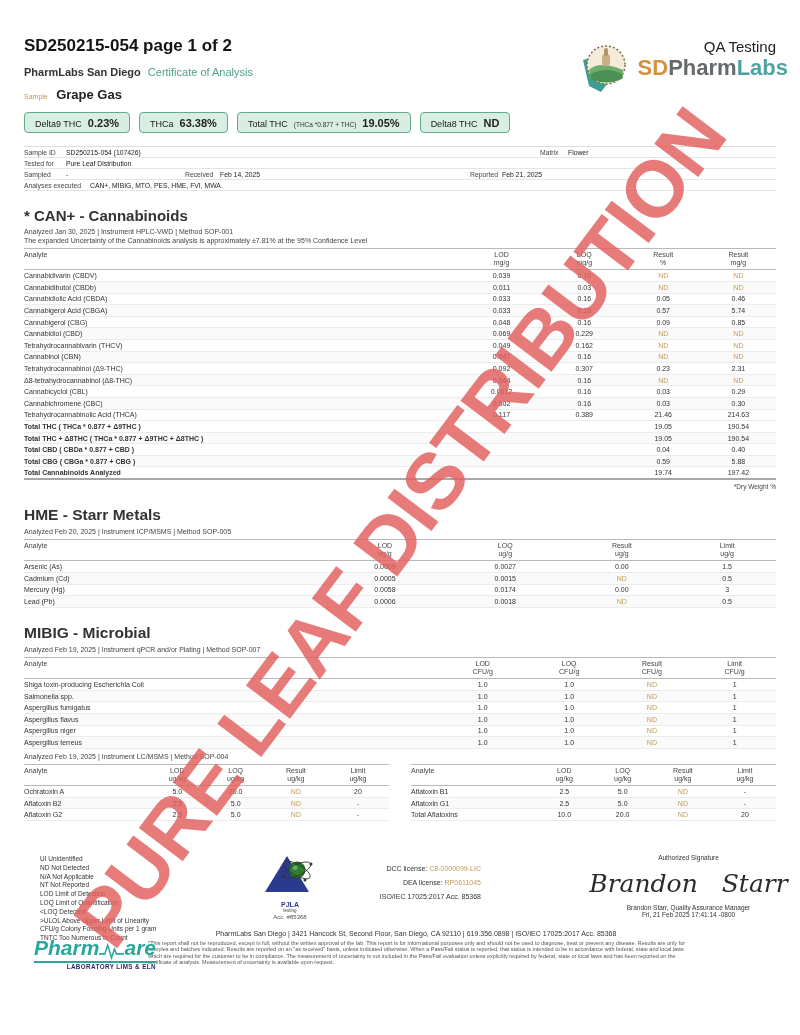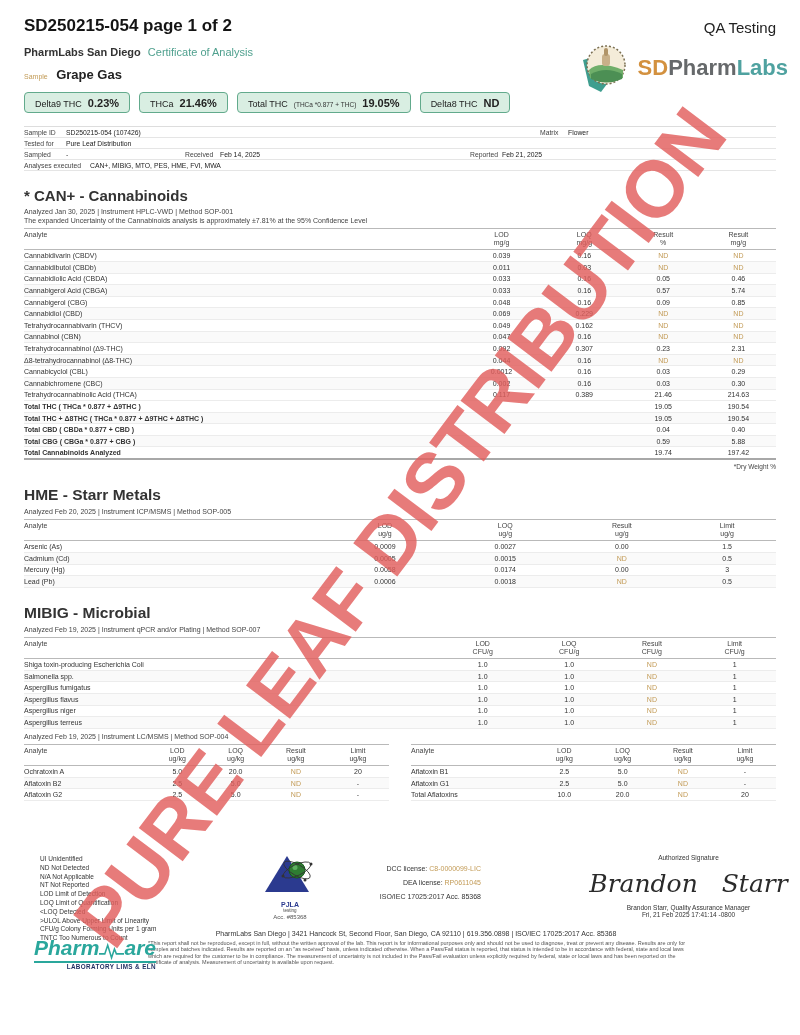--- a/index.html
+++ b/index.html
@@ -4,21 +4,21 @@
 <style>
   html,body { margin:0; padding:0; background:#ffffff; }
   .page {
     position:relative; width:800px; height:1035px; background:#fff;
     font-family:"Liberation Sans","DejaVu Sans",sans-serif; color:#333;
     overflow:hidden;
   }
   .content { padding:0 24px; position:relative; z-index:1; }
 
   
-  .title-row { display:flex; justify-content:space-between; align-items:flex-end; padding-top:16px; }
+  .title-row { display:flex; justify-content:space-between; align-items:center; padding-top:16px;margin-top:20px; }
   .doc-title { font-size:17px; font-weight:bold; color:#141414; }
   .qa-label  { font-size:15px; color:#222; }
 
   .lab-row { margin-top:10px; font-size:11px; }
   .lab-name { font-weight:bold; color:#333; }
   .coa-label { color:var(--accent,#4fa08e); margin-left:4px; }
 
   .sample-row { margin-top:7px; }
   .sample-label { font-size:7px; color:var(--gold,#c29a55); margin-right:4px; }
   .sample-name { font-size:13px; font-weight:bold; color:#222; }
@@ -133,21 +133,21 @@
       <span class="sample-name">Grape Gas</span>
     </div>
 
     <div class="badges">
       <div class="badge">
         <span>Delta9 THC</span>
         <span class="b-value">0.23%</span>
       </div>
       <div class="badge">
         <span>THCa</span>
-        <span class="b-value">21.46%</span>
+        <span class="b-value">63.38%</span>
       </div>
       <div class="badge">
         <span>Total THC</span>
         <span class="b-sub">(THCa *0.877 + THC)</span>
         <span class="b-value">19.05%</span>
       </div>
       <div class="badge">
         <span>Delta8 THC</span>
         <span class="b-value">ND</span>
       </div>

